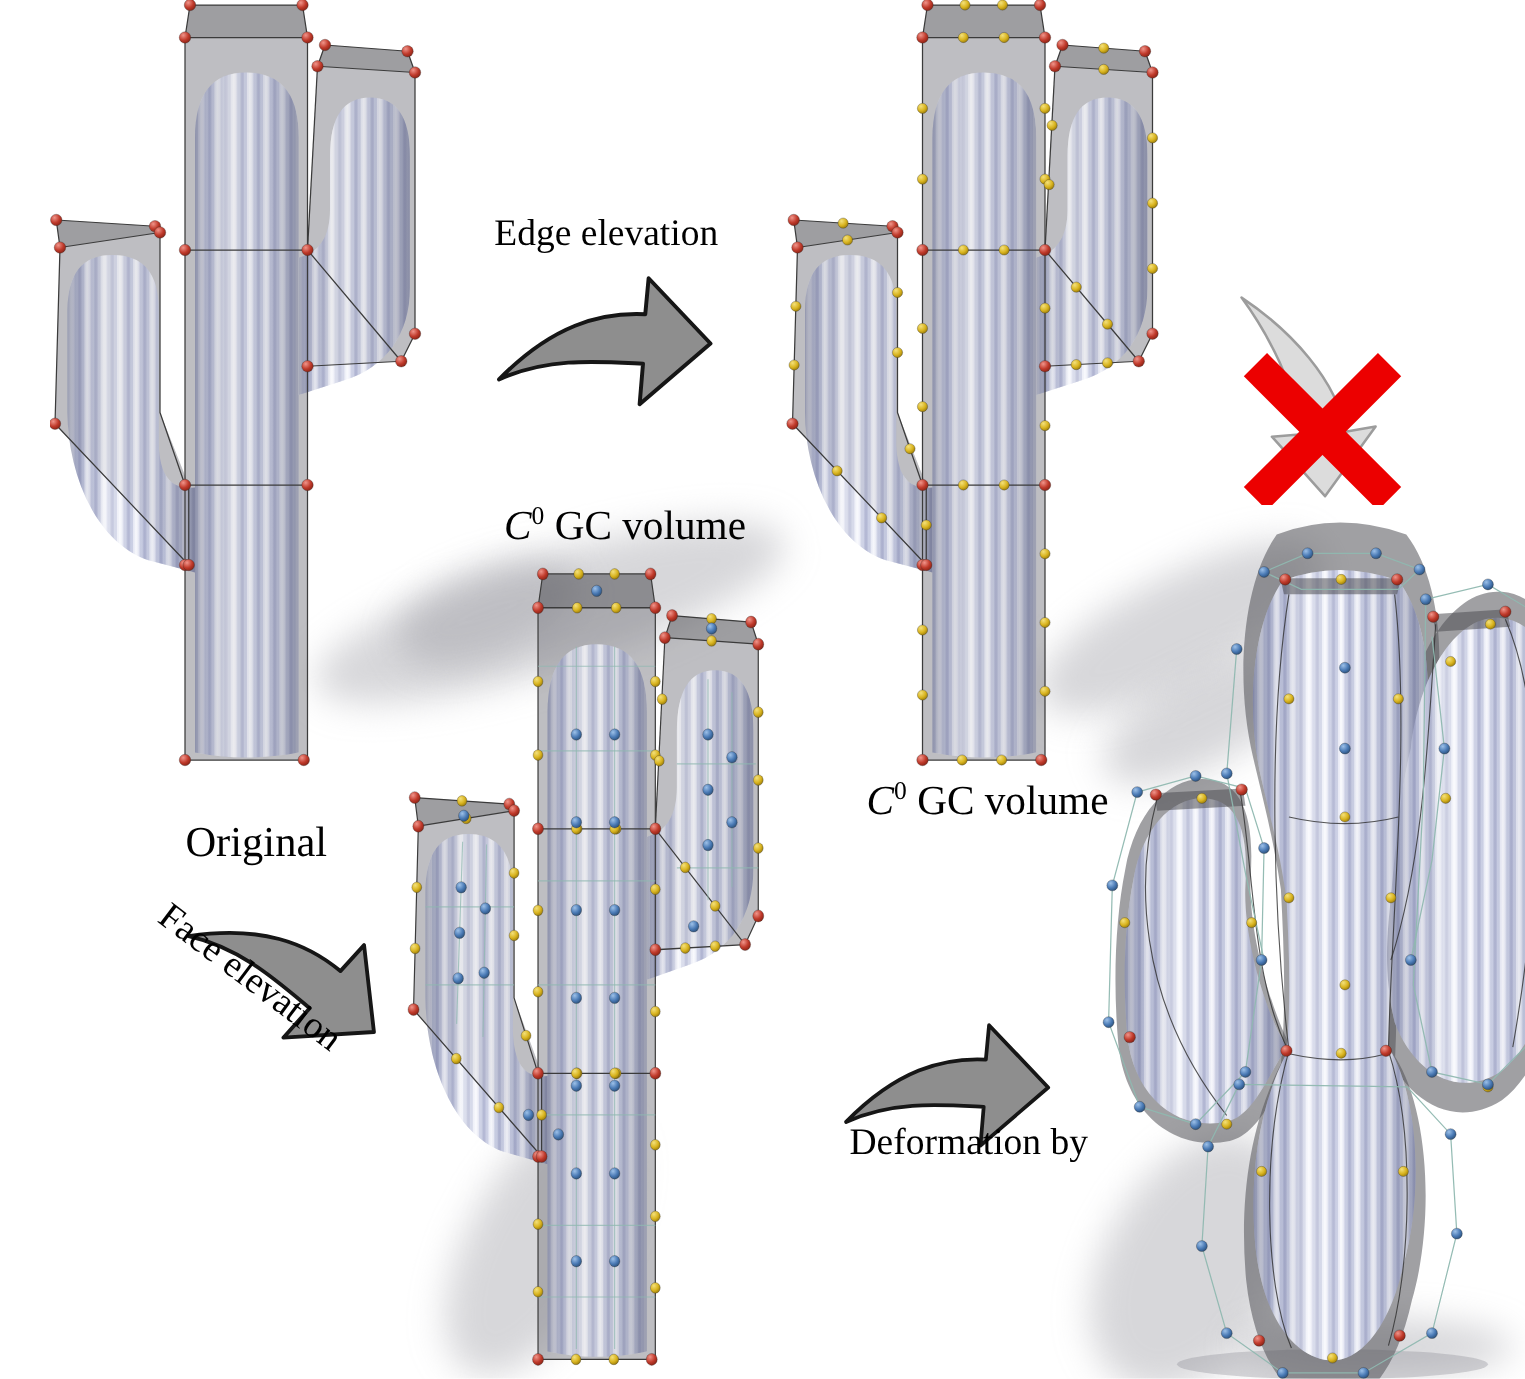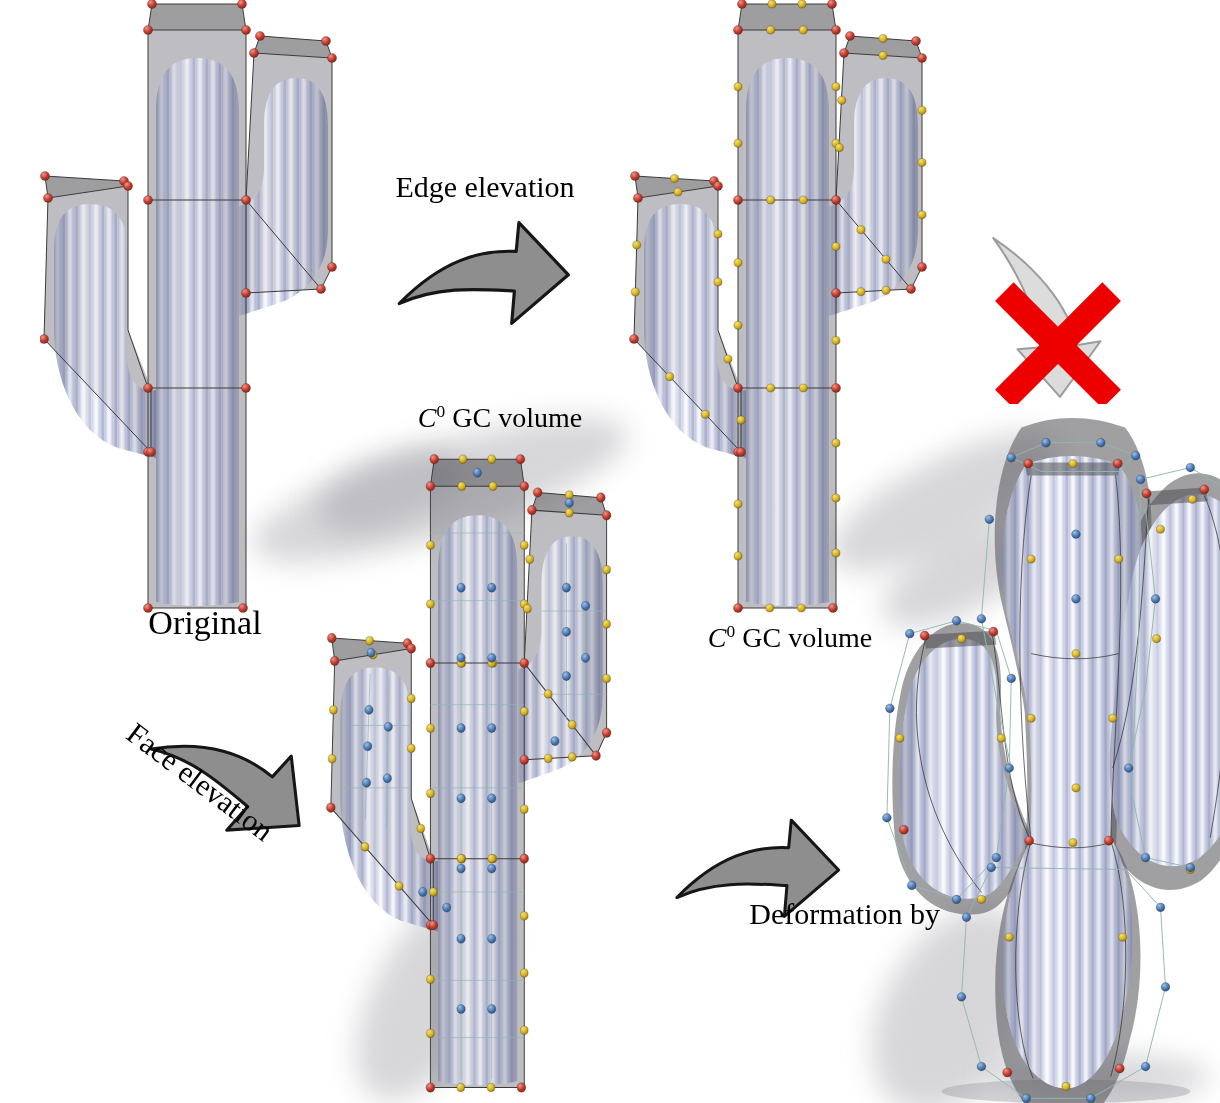--- a/index.html
+++ b/index.html
@@ -5,23 +5,23 @@
   html,body{margin:0;padding:0;background:#fff;}
   .stage{position:relative;width:1220px;height:1103px;overflow:hidden;
          background:var(--background,#fff);
          font-family:"Liberation Serif","DejaVu Serif",serif;margin-left:40px;}
   .panel{position:absolute;}
   .panel svg{display:block;overflow:visible;}
   .label{position:absolute;color:var(--label-text,#000);text-align:center;white-space:nowrap;}
   .label sup{font-size:0.62em;}
   .label i{font-style:italic;}
   .lbl-30{font-size:30px;}
-  .lbl-31{font-size:28px;}
+  .lbl-31{font-size:33px;}
   .lbl-34{font-size:34px;}
-  .two-line{line-height:38px;text-align:right;}
+  .two-line{line-height:38px;}
   .shadow-blob{position:absolute;background:var(--shadow,rgba(150,150,158,.38));
                filter:blur(14px);border-radius:48%;}
   .cage-back{fill:rgba(117,117,123,.42);}
   .cage-front{fill:rgba(152,152,158,.15);}
   .cage-top{fill:rgba(78,78,84,.55);}
   .cage-edge{stroke:var(--cage-edge,#3b3b3b);stroke-width:1;fill:none;stroke-linejoin:round;}
   .cage-edge2{stroke:#2e2e2e;stroke-width:.9;fill:none;opacity:.8;}
   .grid{stroke:var(--wire,#8fb8b0);stroke-width:.9;opacity:.75;fill:none;}
   .wire{stroke:var(--wire,#8fb8b0);stroke-width:1;fill:none;opacity:.95;}
   .membrane{fill:rgba(82,82,88,.55);}
@@ -483,21 +483,21 @@
       <rect class="xbar" x="-75" y="-13" width="150" height="26" transform="rotate(-45)"></rect>
     </g>
   </svg>
 
   <div class="label lbl-30" style="left:330px;top:170px;width:230px;">Edge elevation</div>
 
   <div class="label lbl-31" style="left:335px;top:402px;width:250px;">
     <i>C</i><sup>0</sup><span> GC volume</span>
   </div>
 
-  <div class="label lbl-34" style="left:75px;top:604px;width:180px;">Original</div>
+  <div class="label lbl-34" style="left:75px;top:656px;width:180px;">Original</div>
 
   <div class="label lbl-31" style="left:630px;top:622px;width:240px;">
     <i>C</i><sup>0</sup><span> GC volume</span>
   </div>
 
   <div class="label lbl-30" style="left:40px;top:765px;width:240px;transform:rotate(37deg);">Face elevation</div>
 
   <div class="label lbl-30 two-line" style="left:570px;top:895px;width:330px;">
     <div>Deformation by</div>
   </div>

